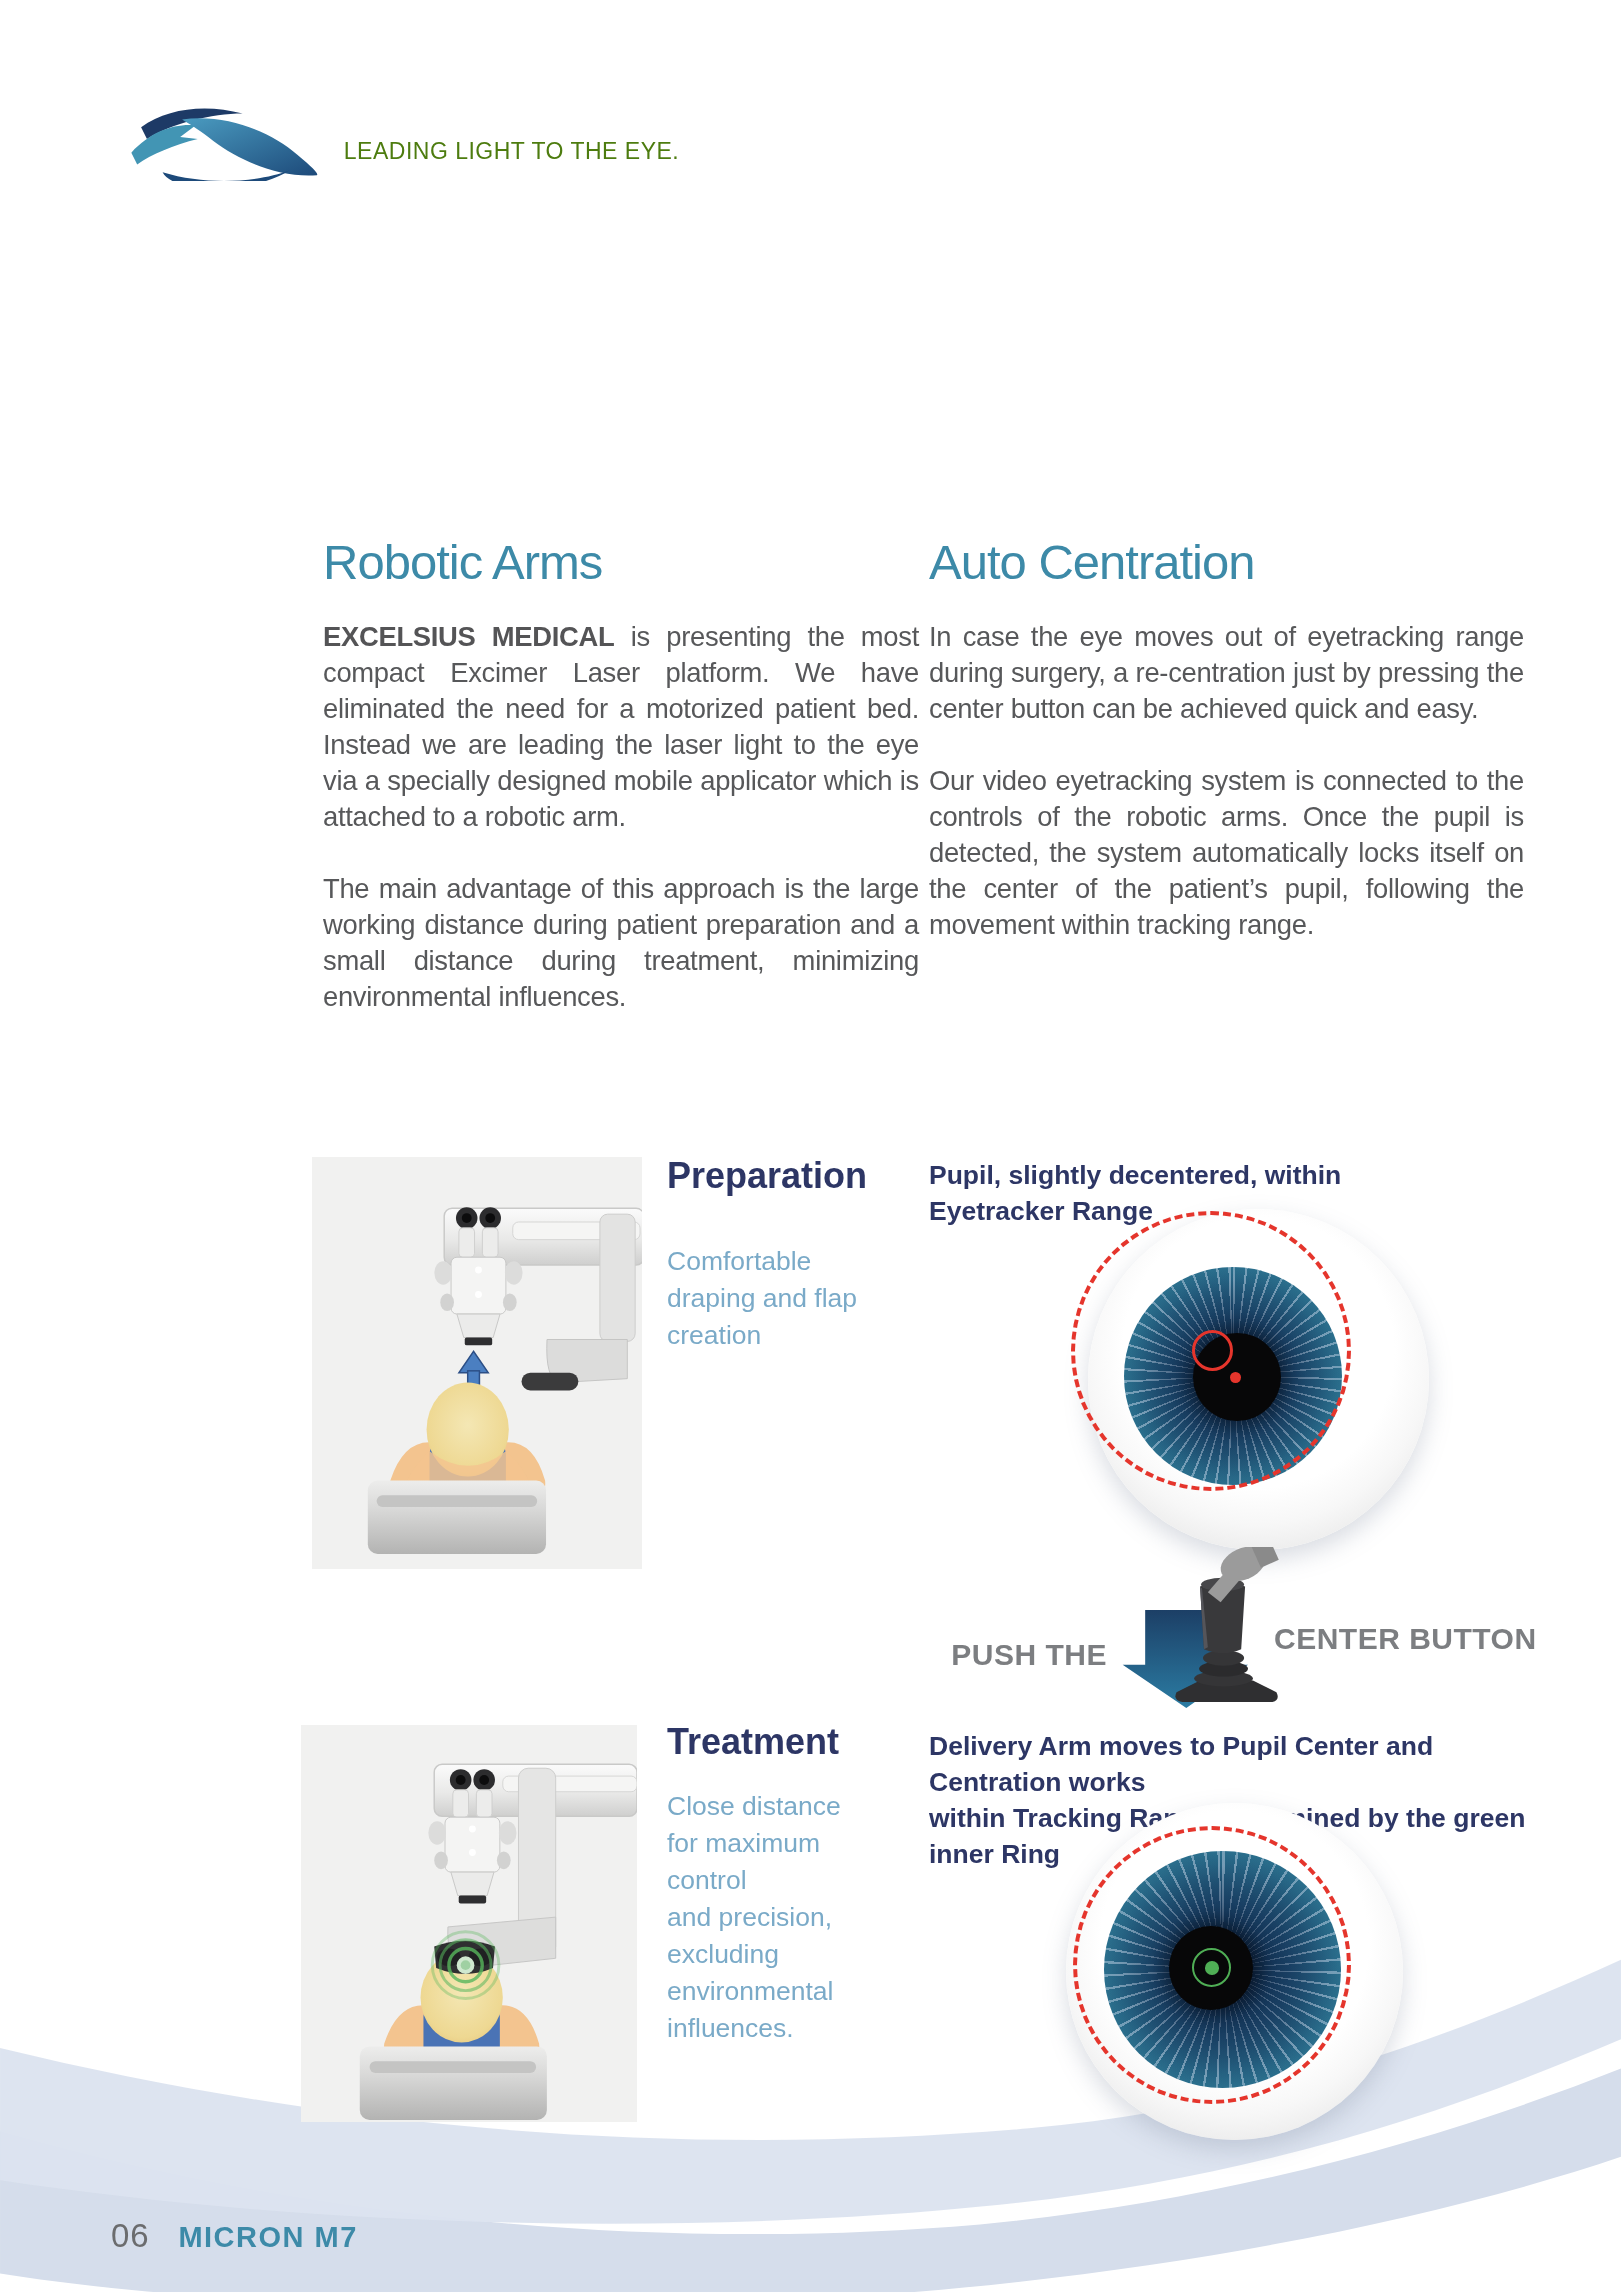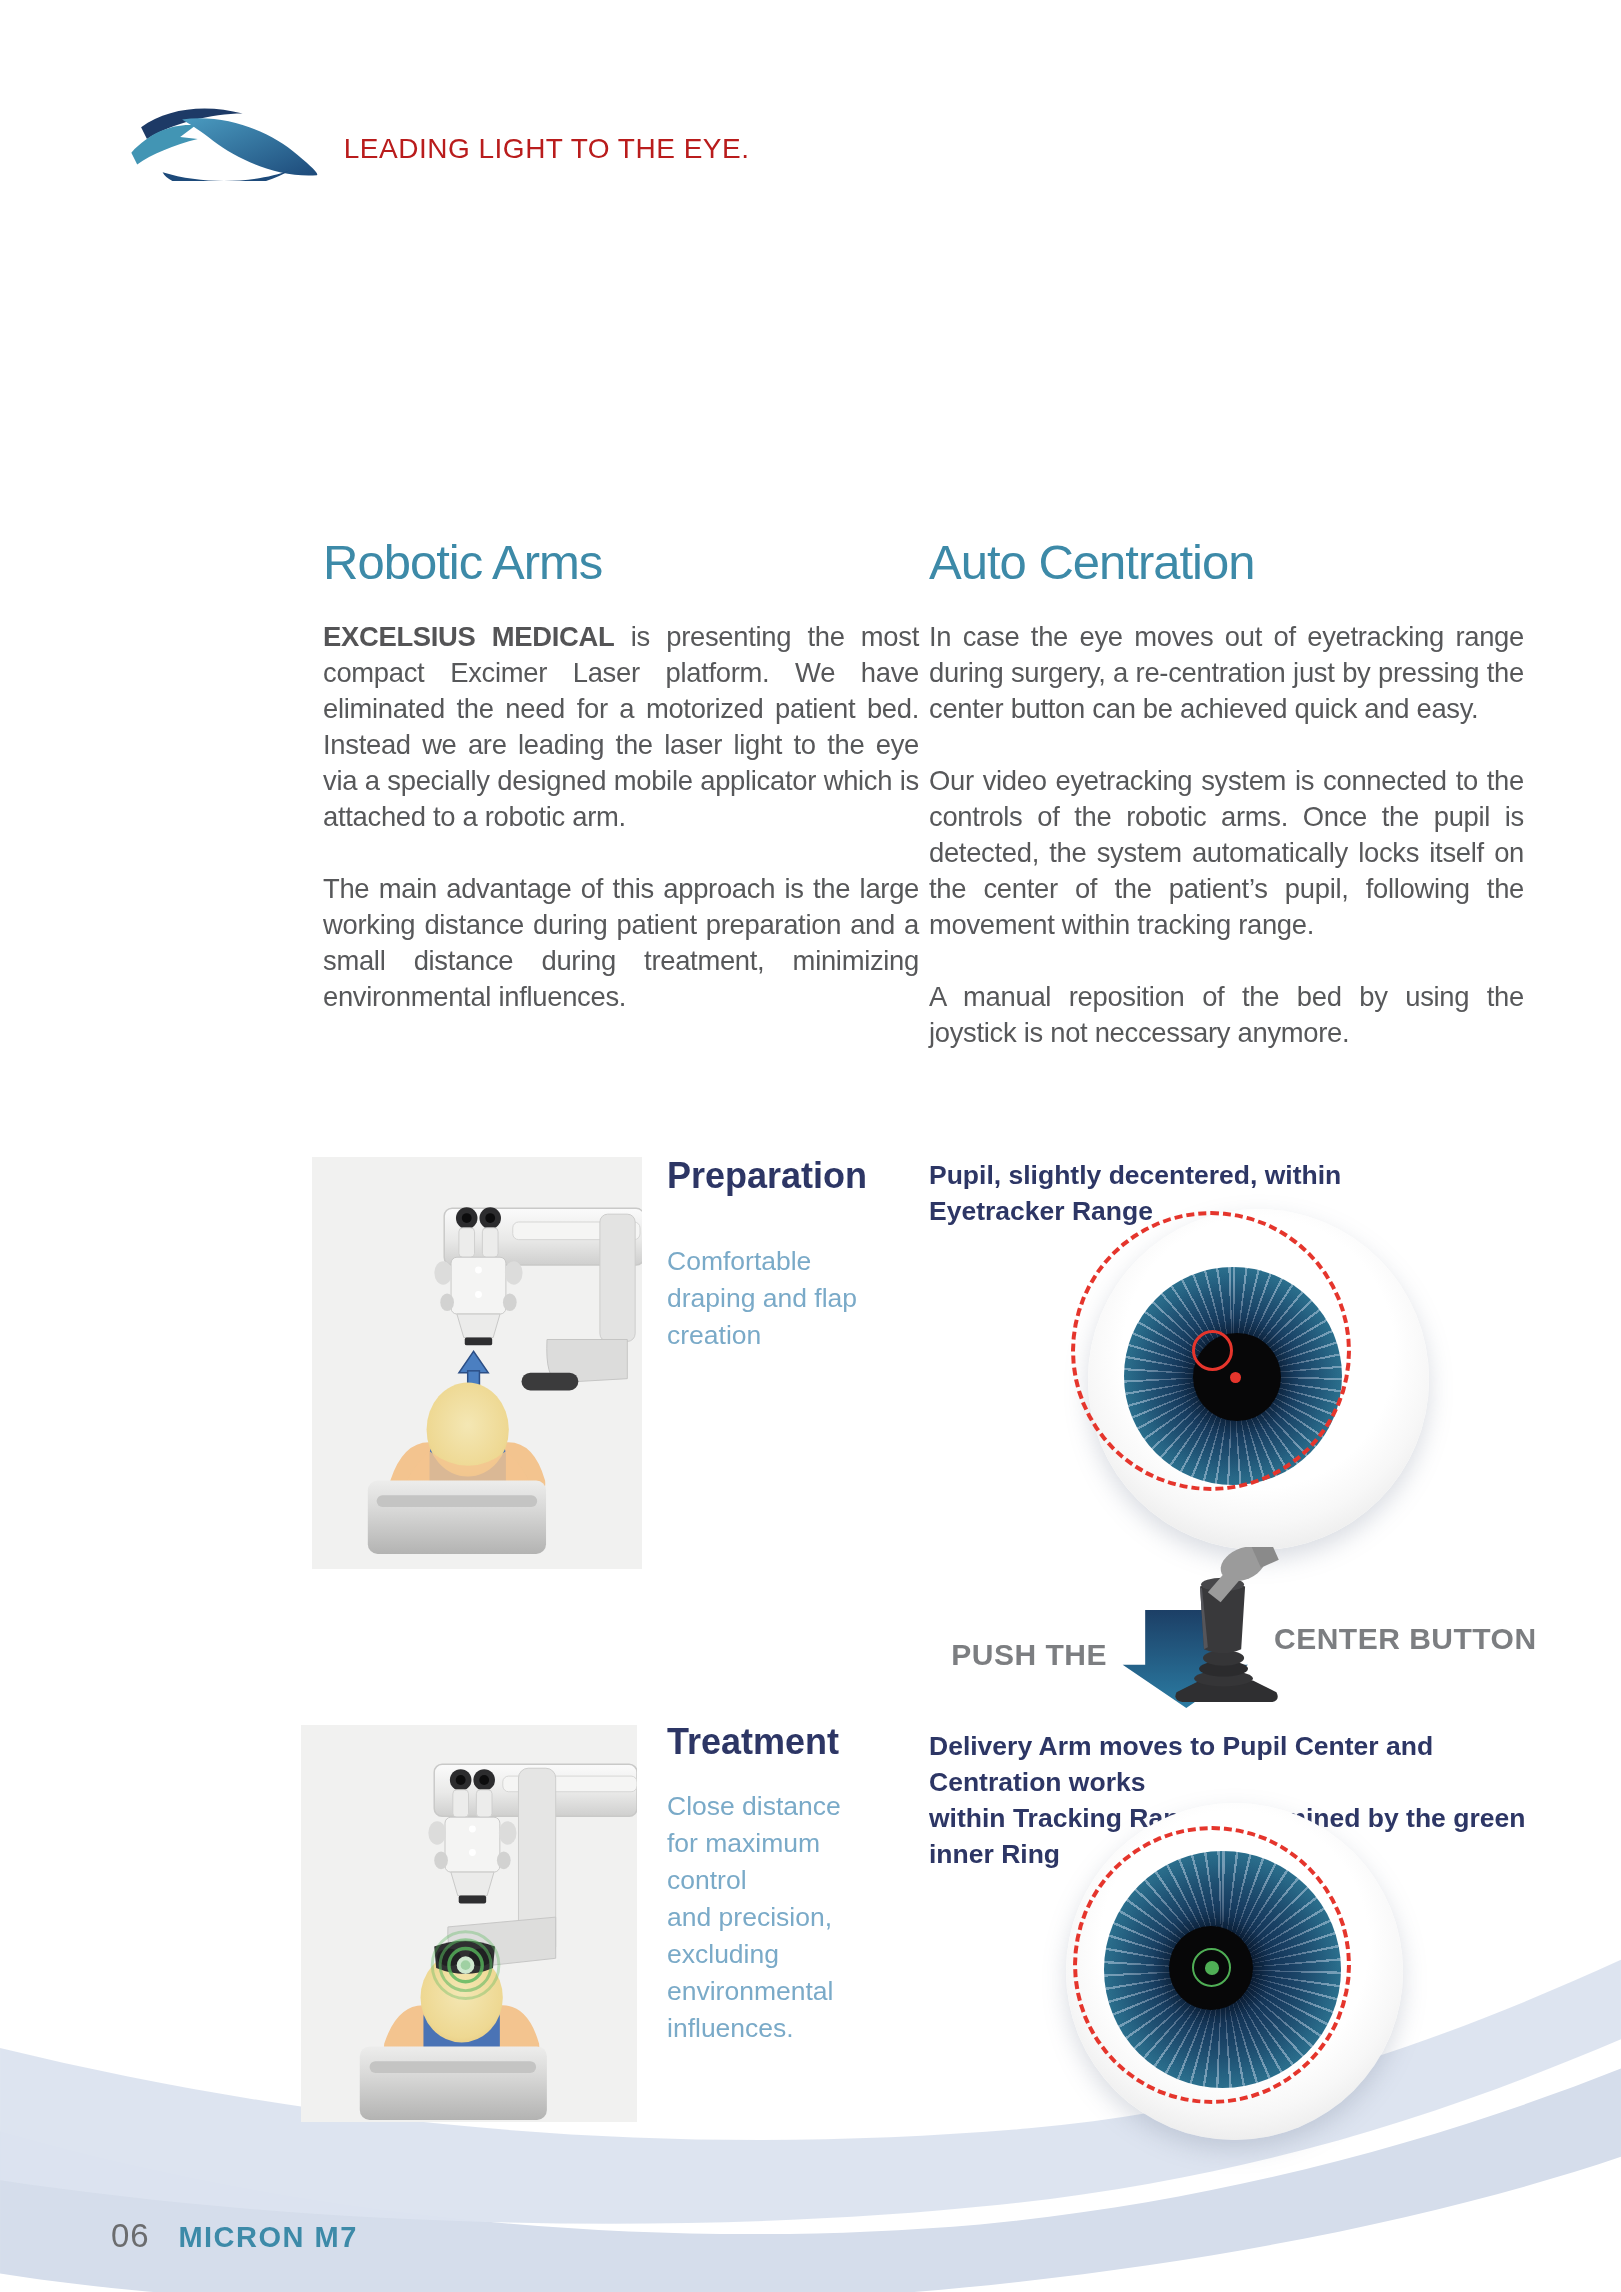--- a/index.html
+++ b/index.html
@@ -1,20 +1,20 @@
 <!DOCTYPE html>
 <html><head>
 <meta charset="utf-8">
 <style>
   html,body{margin:0;padding:0;background:#fff;}
   .page{position:relative;width:1621px;height:2293px;background:#ffffff;overflow:hidden;
         font-family:"Liberation Sans",sans-serif;}
   
   .logo{position:absolute;left:123px;top:98px;display:flex;align-items:flex-end;}
-  .logo-tagline{font-size:28px;color:#b91c1c;letter-spacing:0.5px;margin-left:9.8px;margin-bottom:15.7px;}
+  .logo-tagline{font-size:23px;color:#4d7c0f;letter-spacing:0.5px;margin-left:9.8px;margin-bottom:15.7px;}
   
   .col{position:absolute;top:534px;}
   .col-left{left:323px;width:596px;}
   .col-right{left:929px;width:595px;}
   .section-title{font-size:49px;font-weight:normal;color:#3d8aa8;letter-spacing:-1px;
                  margin:0 0 29px 0;line-height:1.15;}
   .body-p{font-size:27.4px;line-height:36px;color:#57585a;text-align:justify;
           letter-spacing:-0.3px;margin:0 0 36px 0;}
   .body-p strong{font-weight:bold;color:#545456;}
   
@@ -85,21 +85,20 @@
   <div class="col col-left">
     <h1 class="section-title">Robotic Arms</h1>
     <p class="body-p"><strong>EXCELSIUS MEDICAL</strong><span> is presenting the most compact Excimer Laser platform. We have eliminated the need for a motorized patient bed. Instead we are leading the laser light to the eye via a specially designed mobile applicator which is attached to a robotic arm.</span></p>
     <p class="body-p">The main advantage of this approach is the large working distance during patient preparation and a small distance during treatment, minimizing environmental influences.</p>
   </div>
 
   <div class="col col-right">
     <h1 class="section-title">Auto Centration</h1>
     <p class="body-p">In case the eye moves out of eyetracking range during surgery, a re-centration just by pressing the center button can be achieved quick and easy.</p>
     <p class="body-p">Our video eyetracking system is connected to the controls of the robotic arms. Once the pupil is detected, the system automatically locks itself on the center of the patient’s pupil, following the movement within tracking range.</p>
-    <p class="body-p">A manual reposition of the bed by using the joystick is not neccessary anymore.</p>
   </div>
 
   <div class="panel panel-prep">
     <svg width="330" height="412" viewBox="0 0 337 420" aria-hidden="true">
       <defs>
         <linearGradient id="barG" x1="0" y1="0" x2="0" y2="1">
           <stop offset="0" stop-color="#fbfbfb"></stop>
             <stop offset=".55" stop-color="#e9e9e8"></stop>
             <stop offset="1" stop-color="#cfcfce"></stop>
         </linearGradient>

